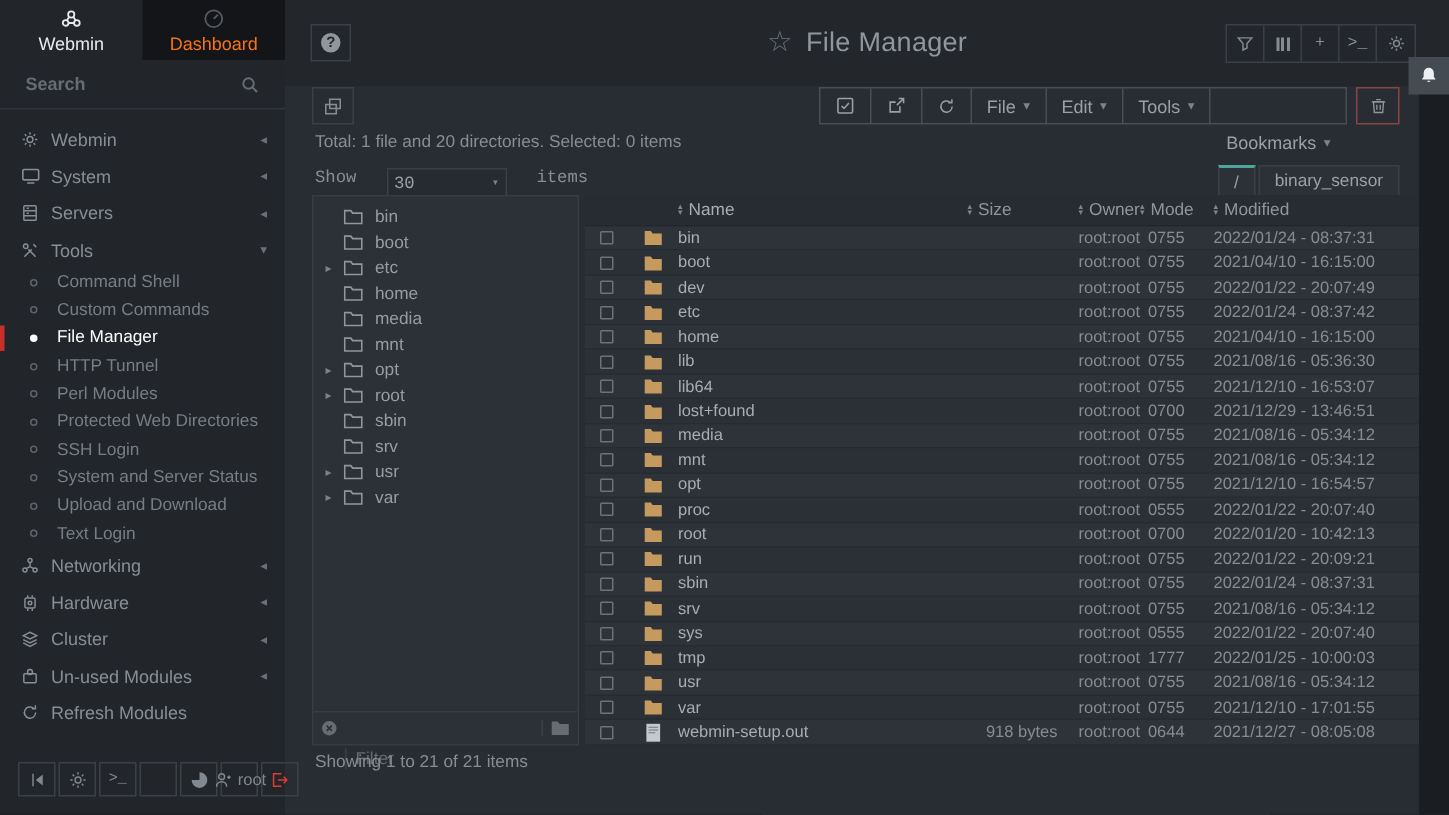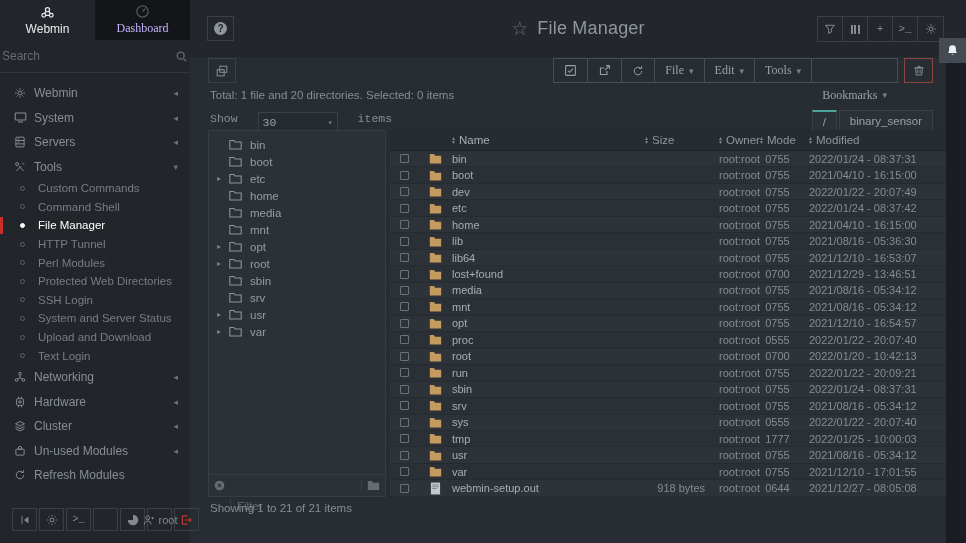--- a/index.html
+++ b/index.html
@@ -10,24 +10,24 @@
   }
   .icon svg { display:block; }
 
   
   .sidebar { position:absolute; left:0; top:0; width:190px; height:543px;
              background:#22262b; display:flex; flex-direction:column; z-index:2; }
   .side-tabs { display:flex; height:40px; flex:none; }
   .side-tab { flex:1; display:flex; flex-direction:column; align-items:center; justify-content:center;
               gap:2px; font-size:12px; cursor:pointer; }
   .side-tab.active { color:#e8ebee; }
-  .side-tab.inactive { background:#131518; color:#c4b5fd;font-family:Liberation Serif, serif; }
+  .side-tab.inactive { background:#131518; color:#f97316; }
   .side-tab .icon { height:15px; }
-  .side-search { flex:none; height:33px; display:flex; align-items:center; padding:0 2px;
-                 border-bottom:1px solid #31363c; color:#666c73; }
+  .side-search { flex:none; height:33px; display:flex; align-items:center; padding:0 17px;
+                 border-bottom:1px solid #31363c; color:#666c73;font-weight:bold; }
   .side-search .ph { flex:1; }
   .side-menu { flex:1; padding-top:8px; overflow:hidden; }
   .menu-item { position:relative; display:flex; align-items:center; height:24.5px; padding:0 12px 0 14px;
                color:#878e95; cursor:pointer; }
   .menu-item .icon { width:20px; flex:none; display:flex; }
   .menu-item .lbl { flex:1; }
   .menu-item .caret { font-size:9px; color:#6a7076; }
   .sub-item { position:relative; display:flex; align-items:center; height:18.6px; padding:0 12px 0 38px;
               color:#767d84; font-size:11.5px; cursor:pointer; }
   .sub-item .bullet { position:absolute; left:20px; width:5px; height:5px; border:1px solid #5d646a;
@@ -60,21 +60,21 @@
               display:flex; align-items:center; justify-content:center; z-index:5; cursor:pointer; }
 
   
   .content { position:absolute; left:190px; top:57px; width:756px; height:486px; background:#282d33; }
   .right-strip { position:absolute; right:0; top:57px; width:20px; height:486px; background:#1a1d21; }
 
   .toolbar { position:absolute; left:0; top:0; width:100%; height:32px; }
   .copy-btn { position:absolute; left:18px; top:1px; width:28px; height:25px; border:1px solid #3a4046;
               display:flex; align-items:center; justify-content:center; color:#848b92; cursor:pointer; }
   .tb-right { position:absolute; right:13px; top:1px; display:flex; align-items:center; }
-  .tb-group { display:flex; border:1px solid #474e55; height:25px;font-family:Liberation Serif, serif; }
+  .tb-group { display:flex; border:1px solid #474e55; height:25px; }
   .tb-btn { display:flex; align-items:center; justify-content:center; gap:5px; padding:0 10px;
             border-right:1px solid #474e55; color:#99a0a7; font-size:12px; cursor:pointer; }
   .tb-btn:last-child { border-right:none;margin-top:36px; }
   .tb-btn .caret { font-size:9px; color:#7b828a; }
   .trash-btn { width:29px; height:25px; margin-left:6px; border:1px solid #8a4540; display:flex;
                align-items:center; justify-content:center; color:#8f969d; cursor:pointer; }
 
   .total-line { position:absolute; left:20px; top:32px; font-size:11.5px; color:#868d94; }
   .show-row { position:absolute; left:0; top:48px; width:100%; height:30px; }
   .show-lbl, .items-lbl { font-size:11.5px; color:#868d94; }
@@ -196,25 +196,25 @@
             <path d="M3 13.5L9.5 7M6.5 7L13 13.5"></path>
             <circle cx="4.2" cy="4.2" r="2"></circle>
             <path d="M11 2.5l2.5 2.5"></path>
           </svg>
         </span>
         <span class="lbl">Tools</span>
         <span class="caret">▾</span>
       </div>
       <div class="sub-item">
         <span class="bullet"></span>
-        <span>Custom Commands</span>
+        <span>Command Shell</span>
       </div>
       <div class="sub-item">
         <span class="bullet"></span>
-        <span>Command Shell</span>
+        <span>Custom Commands</span>
       </div>
       <div class="sub-item active">
         <span class="bullet"></span>
         <span>File Manager</span>
       </div>
       <div class="sub-item">
         <span class="bullet"></span>
         <span>HTTP Tunnel</span>
       </div>
       <div class="sub-item">

